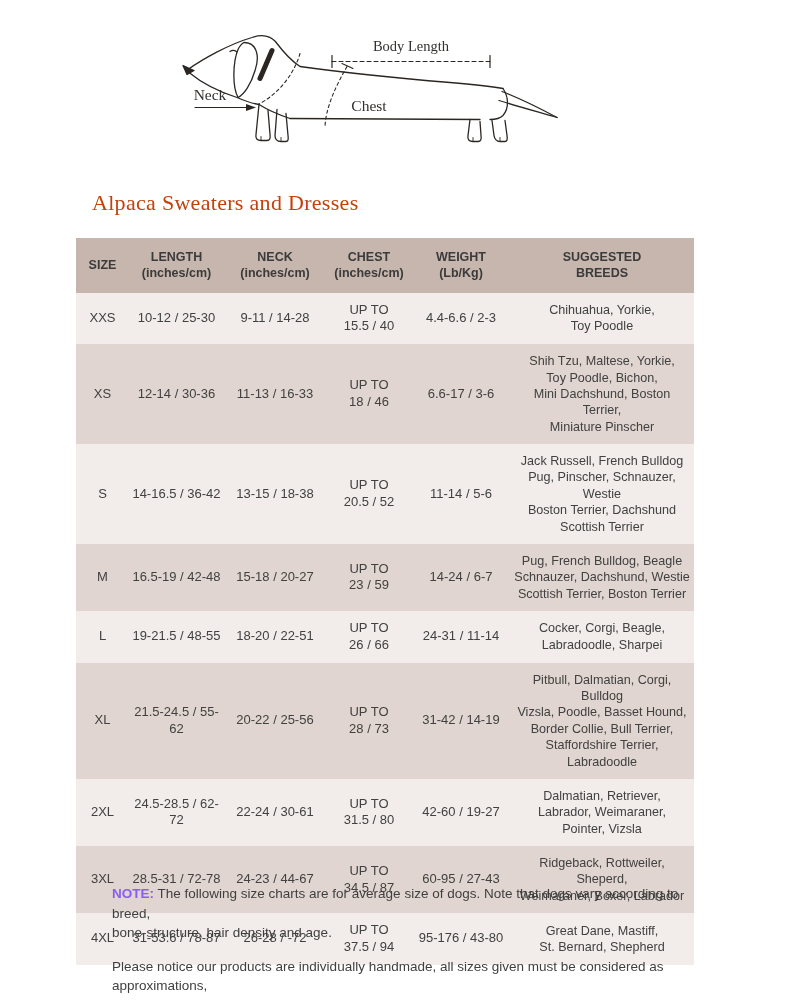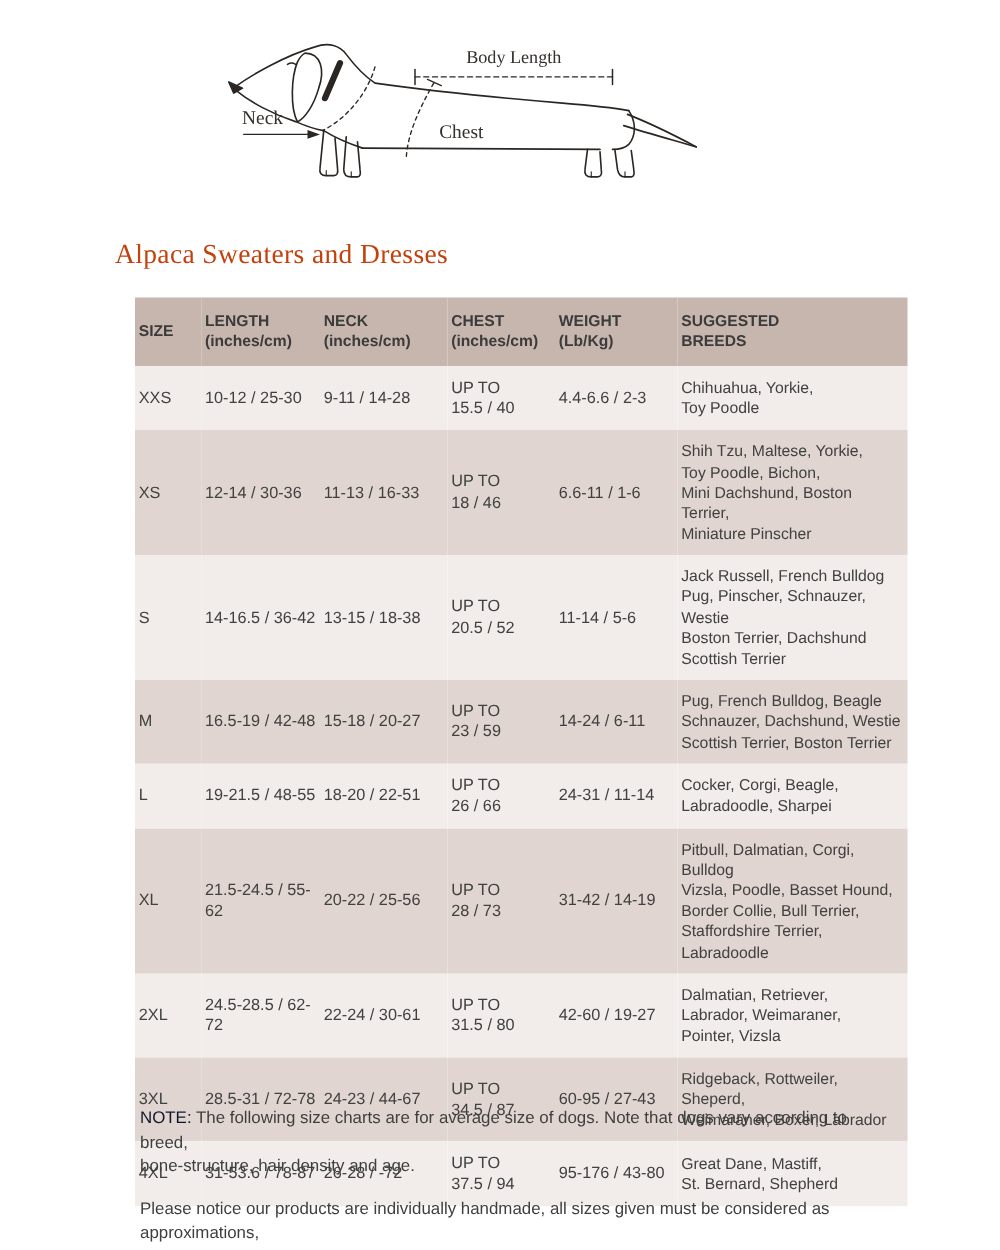--- a/index.html
+++ b/index.html
@@ -17,23 +17,23 @@
   .diagram svg{display:block;width:100%;height:100%;}
   .diagram text{font-family:"Liberation Serif",serif;fill:#33302d;}
 
   .page-title{
     position:absolute;left:92px;top:190px;
     font-family:"Liberation Serif",serif;
     font-size:22px;font-weight:400;color:#c2410c;letter-spacing:.3px;
   }
 
   table.size-table{
-    position:absolute;left:108px;top:238px;width:618px;
+    position:absolute;left:76px;top:238px;width:618px;
     border-collapse:collapse;table-layout:fixed;
-    color:var(--text);text-align:left;
+    color:var(--text);text-align:center;
     font-family:"Liberation Sans",sans-serif;
   }
   .size-table col.c0{width:53px;}
   .size-table col.c1{width:95px;}
   .size-table col.c2{width:102px;}
   .size-table col.c3{width:86px;}
   .size-table col.c4{width:98px;}
   .size-table col.c5{width:184px;}
   .size-table th{
     background:var(--header-bg);
@@ -46,21 +46,21 @@
   }
   .size-table td.c5{font-size:12.6px;}
   .size-table tr.light td{background:var(--row-light);}
   .size-table tr.dark td{background:var(--row-dark);margin-top:32px;}
 
   .notes{
     position:absolute;left:112px;top:884px;width:606px;
     font-size:13.5px;color:#3f3f3f;line-height:1.45;
   }
   .notes p{margin:0 0 14px 0;white-space:pre-line;}
-  .notes b{font-weight:400;color:#0f172a;}
+  .notes b{font-weight:700;color:#8b5cf6;}
 </style>
 </head>
 <body>
 
 <div class="page">
 
   <div class="diagram">
     <svg viewBox="0 0 430 155">
       <g fill="none" stroke="#2b2622" stroke-width="1.3" stroke-linecap="round" stroke-linejoin="round">
 
@@ -149,21 +149,21 @@
           <td class="c4">4.4-6.6 / 2-3</td>
           <td class="c5">Chihuahua, Yorkie,
 Toy Poodle</td>
         </tr>
         <tr class="dark">
           <td class="c0">XS</td>
           <td class="c1">12-14 / 30-36</td>
           <td class="c2">11-13 / 16-33</td>
           <td class="c3">UP TO
 18 / 46</td>
-          <td class="c4">6.6-11 / 1-6</td>
+          <td class="c4">6.6-17 / 3-6</td>
           <td class="c5">Shih Tzu, Maltese, Yorkie,
 Toy Poodle, Bichon,
 Mini Dachshund, Boston Terrier,
 Miniature Pinscher</td>
         </tr>
         <tr class="light">
           <td class="c0">S</td>
           <td class="c1">14-16.5 / 36-42</td>
           <td class="c2">13-15 / 18-38</td>
           <td class="c3">UP TO
@@ -173,21 +173,21 @@
 Pug, Pinscher, Schnauzer, Westie
 Boston Terrier, Dachshund
 Scottish Terrier</td>
         </tr>
         <tr class="dark">
           <td class="c0">M</td>
           <td class="c1">16.5-19 / 42-48</td>
           <td class="c2">15-18 / 20-27</td>
           <td class="c3">UP TO
 23 / 59</td>
-          <td class="c4">14-24 / 6-11</td>
+          <td class="c4">14-24 / 6-7</td>
           <td class="c5">Pug, French Bulldog, Beagle
 Schnauzer, Dachshund, Westie
 Scottish Terrier, Boston Terrier</td>
         </tr>
         <tr class="light">
           <td class="c0">L</td>
           <td class="c1">19-21.5 / 48-55</td>
           <td class="c2">18-20 / 22-51</td>
           <td class="c3">UP TO
 26 / 66</td>

